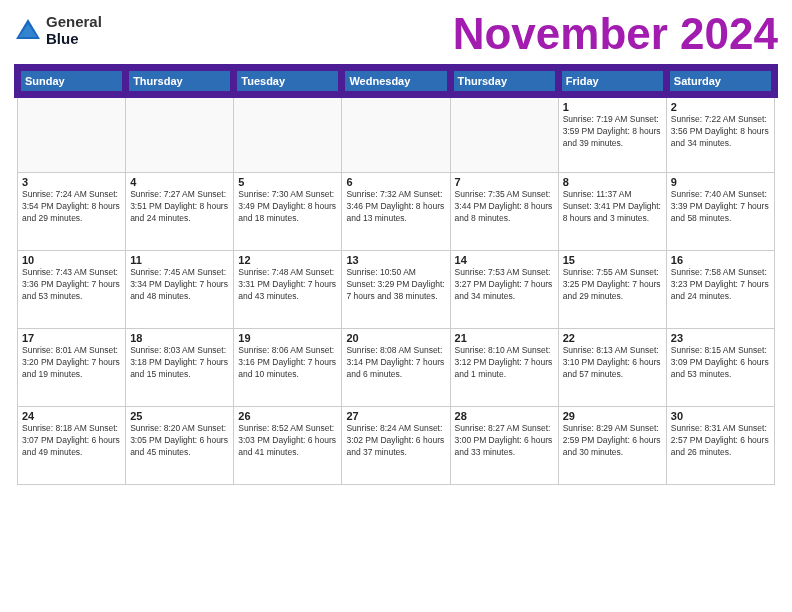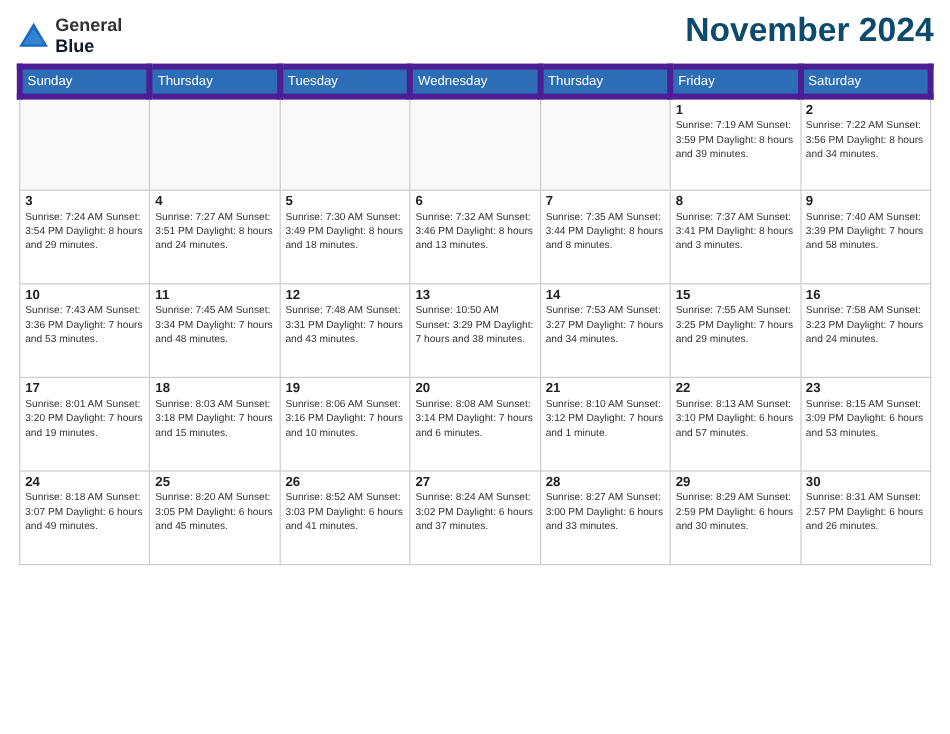--- a/index.html
+++ b/index.html
@@ -43,43 +43,43 @@
     }
     .logo-icon {
       width: 28px;
       height: 28px;
       margin-right: 4px;
     }
     .title-block {
       text-align: right;
     }
     .month-title {
-      font-size: 28px;
-      font-weight: bold;
-      color: #0c4a6e;
+      font-size: 44px;
+      font-weight: bold;
+      color: #a21caf;
       line-height: 1.1;
     }
     .location-title {
       font-size: 15px;
       color: #444;
       margin-top: 2px;
     }
     .calendar {
       width: 100%;
       border-collapse: collapse;
       table-layout: fixed;
     }
     .calendar th {
       background: #2d6db5;
       color: #fff;
       font-size: 11px;
-      font-weight: normal;
+      font-weight: bold;
       padding: 4px 4px;
       text-align: left;
-      border: 5px solid #4c1d95;
+      border: 7px solid #4c1d95;
     }
     .calendar td {
       border: 1px solid #ccc;
       vertical-align: top;
       padding: 3px 4px;
       font-size: 9px;
       color: #333;
       background: #fff;
       height: 78px;
     }
@@ -184,21 +184,21 @@
           </td>
           <td>
             <span class="day-num">7</span>
             <div class="day-info">Sunrise: 7:35 AM
 Sunset: 3:44 PM
 Daylight: 8 hours
 and 8 minutes.</div>
           </td>
           <td>
             <span class="day-num">8</span>
-            <div class="day-info">Sunrise: 7:37 AM
+            <div class="day-info">Sunrise: 11:37 AM
 Sunset: 3:41 PM
 Daylight: 8 hours
 and 3 minutes.</div>
           </td>
           <td>
             <span class="day-num">9</span>
             <div class="day-info">Sunrise: 7:40 AM
 Sunset: 3:39 PM
 Daylight: 7 hours
 and 58 minutes.</div>

